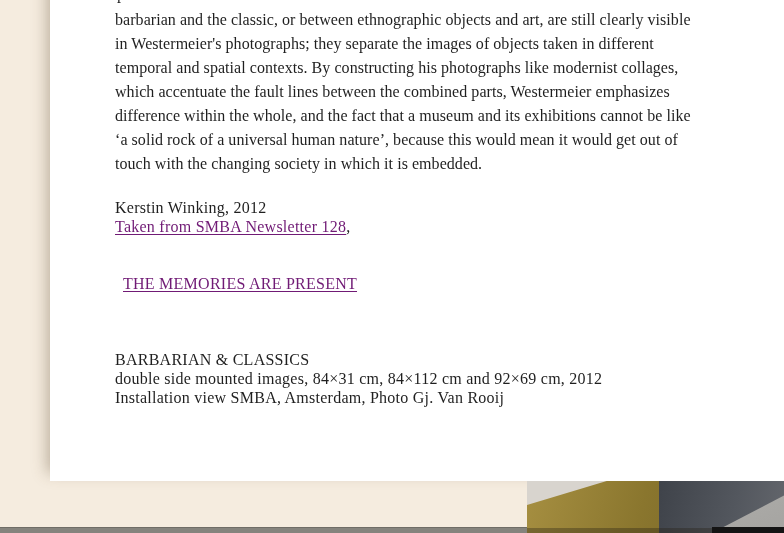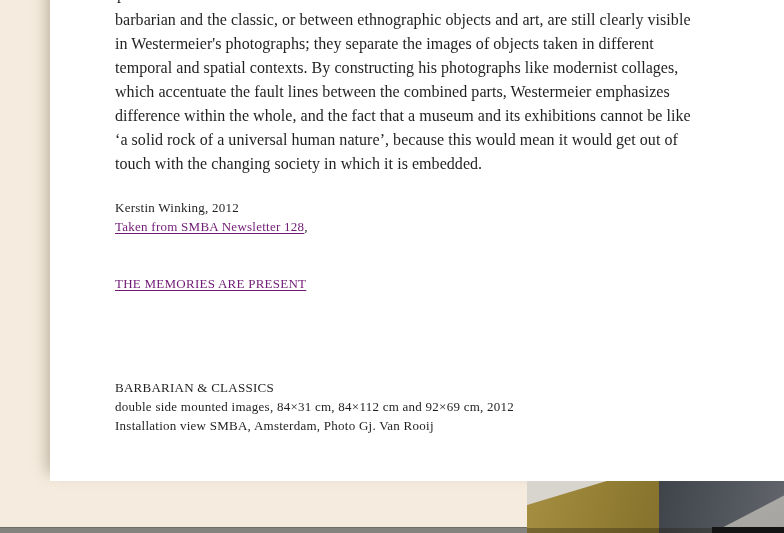--- a/index.html
+++ b/index.html
@@ -39,24 +39,24 @@
   }
   .paragraph {
     position: absolute;
     left: 0; top: 8px;
     width: 680px;
     font-size: 16px;
     line-height: 24px;
     letter-spacing: 0.05px;
     white-space: pre-line;
   }
-  .meta { font-size: 13px; line-height: 19px; letter-spacing: 0.25px; }
+  .meta { font-size: 16px; line-height: 19px; letter-spacing: 0.25px; }
   .credit-block     { position: absolute; left: 0; top: 198px; }
-  .exhibition-block { position: absolute; left: 0; top: 274px; }
-  .work-block       { position: absolute; left: 0; top: 350px; margin-top: 28px; }
+  .exhibition-block { position: absolute; left: 8px; top: 274px; }
+  .work-block       { position: absolute; left: 0; top: 350px; }
   .meta-line { white-space: nowrap; }
   a.link {
     color: #701a75;
     text-decoration: underline;
     text-underline-offset: 2px;
     cursor: pointer;
   }
   
   .photo {
     position: absolute;

